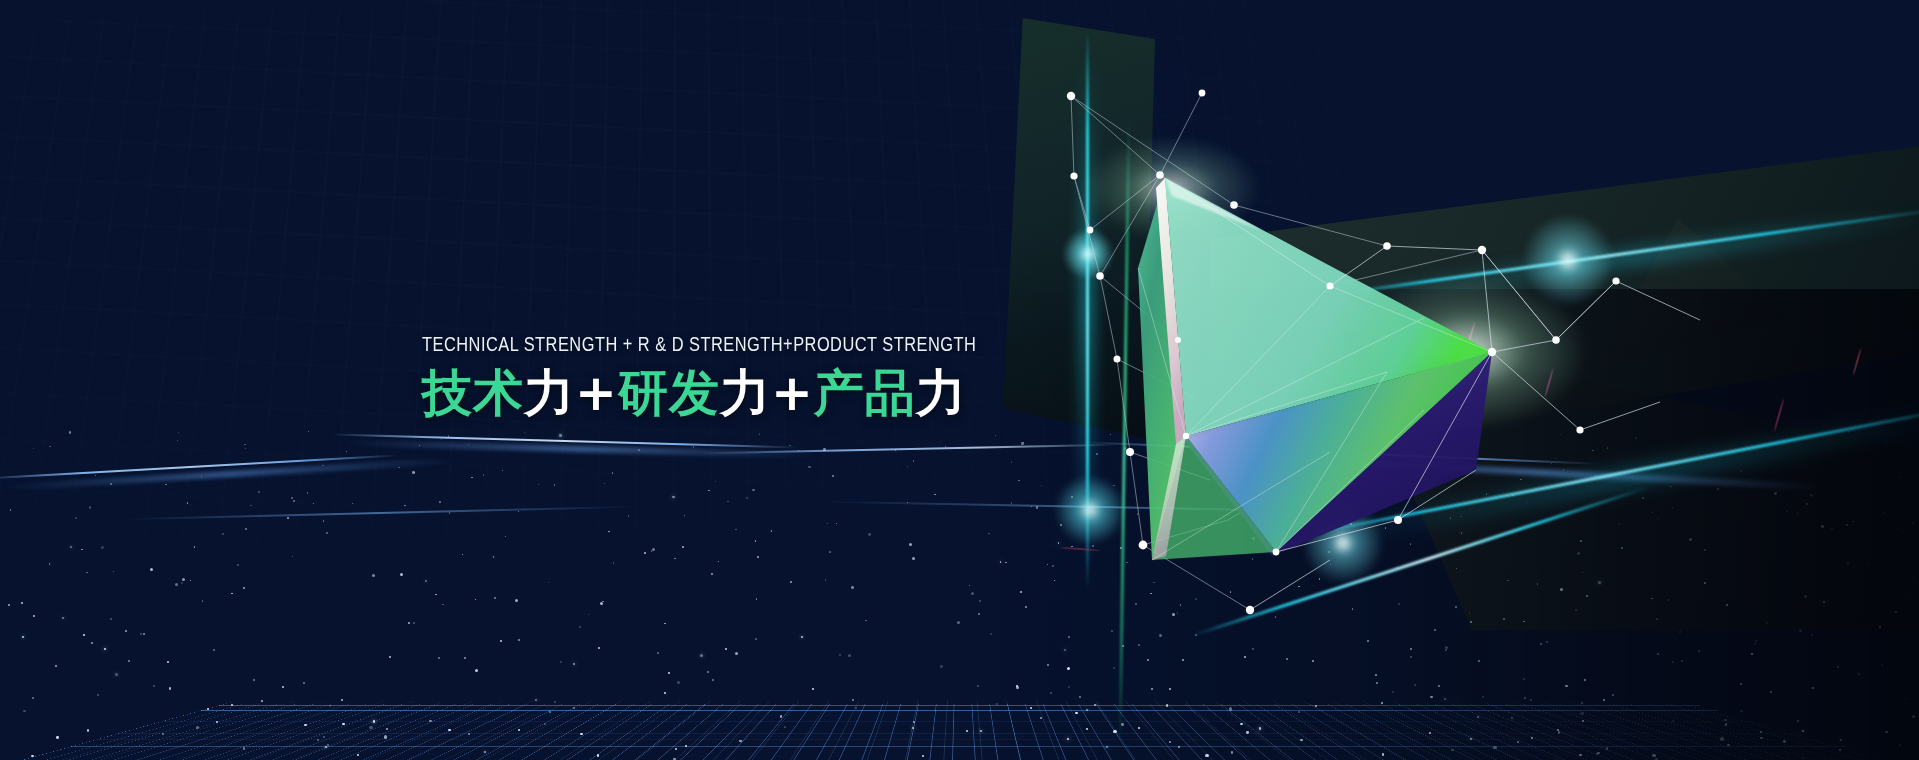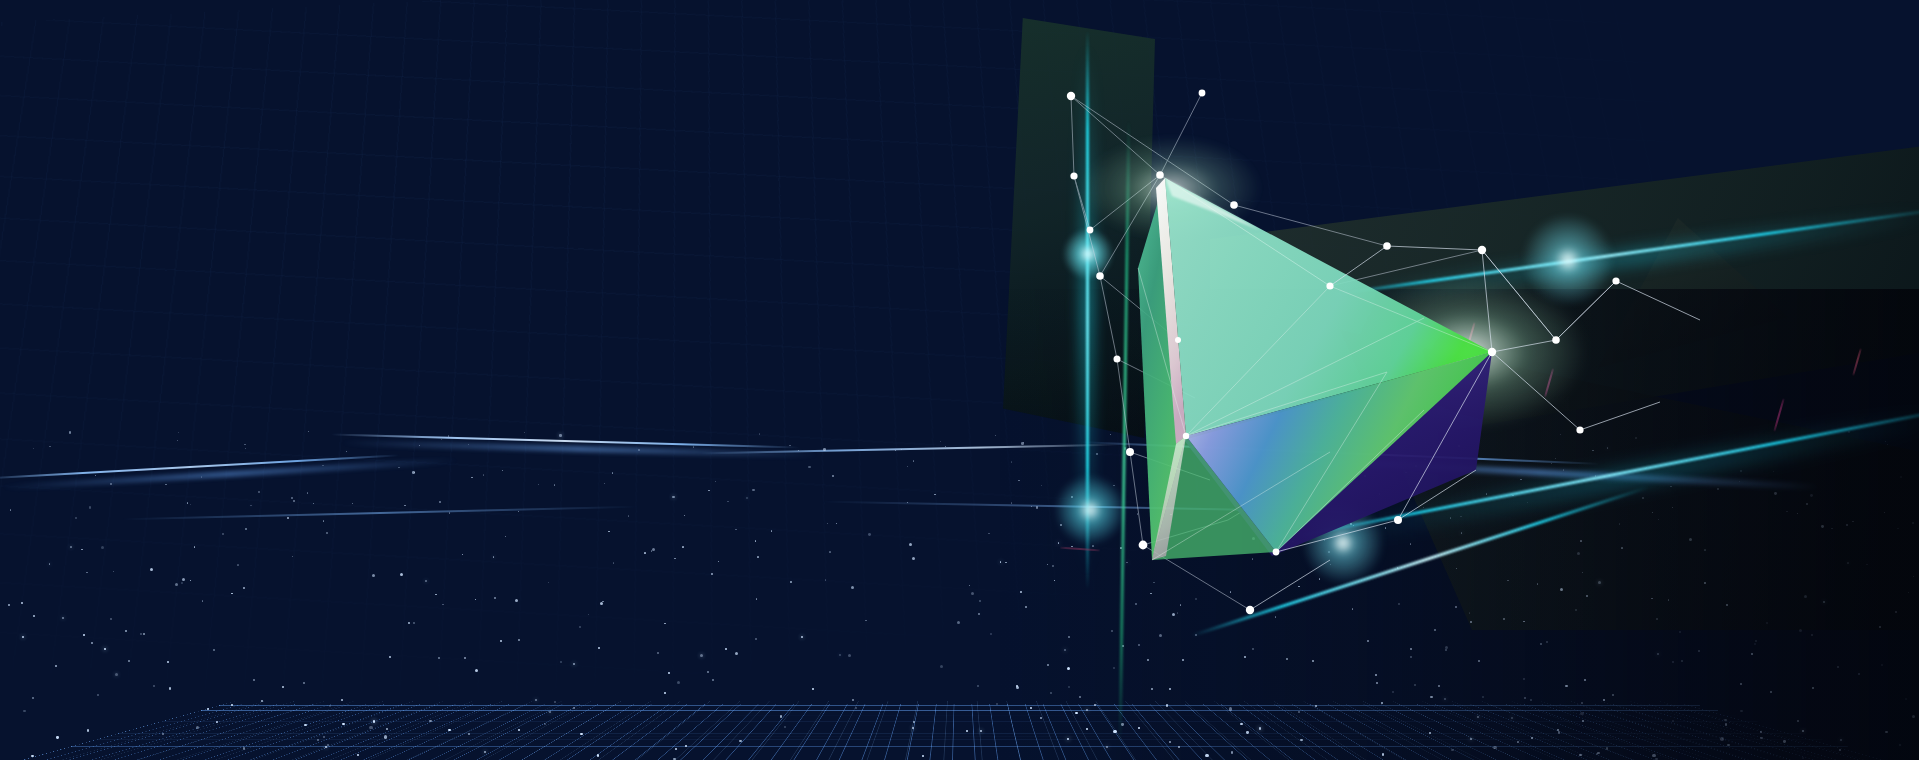--- a/index.html
+++ b/index.html
@@ -880,14 +880,18 @@
       <circle cx="1616" cy="281" r="3.6"></circle>
       <circle cx="1398" cy="520" r="4.0"></circle>
       <circle cx="1276" cy="552" r="3.4"></circle>
       <circle cx="1250" cy="610" r="4.2"></circle>
       <circle cx="1580" cy="430" r="3.6"></circle>
       <circle cx="1186" cy="436" r="3.2"></circle>
       <circle cx="1178" cy="340" r="3.0"></circle>
     </g>
   </svg>
 
+  <div id="copy">
+    <p id="tagline">TECHNICAL STRENGTH + R &amp; D STRENGTH+PRODUCT STRENGTH</p>
+    <h1 id="headline"><span class="g">技术</span><span class="w">力</span><span class="w">+</span><span class="g">研发</span><span class="w">力</span><span class="w">+</span><span class="g">产品</span><span class="w">力</span></h1>
+  </div>
 
 </div>
 
 </body></html>

